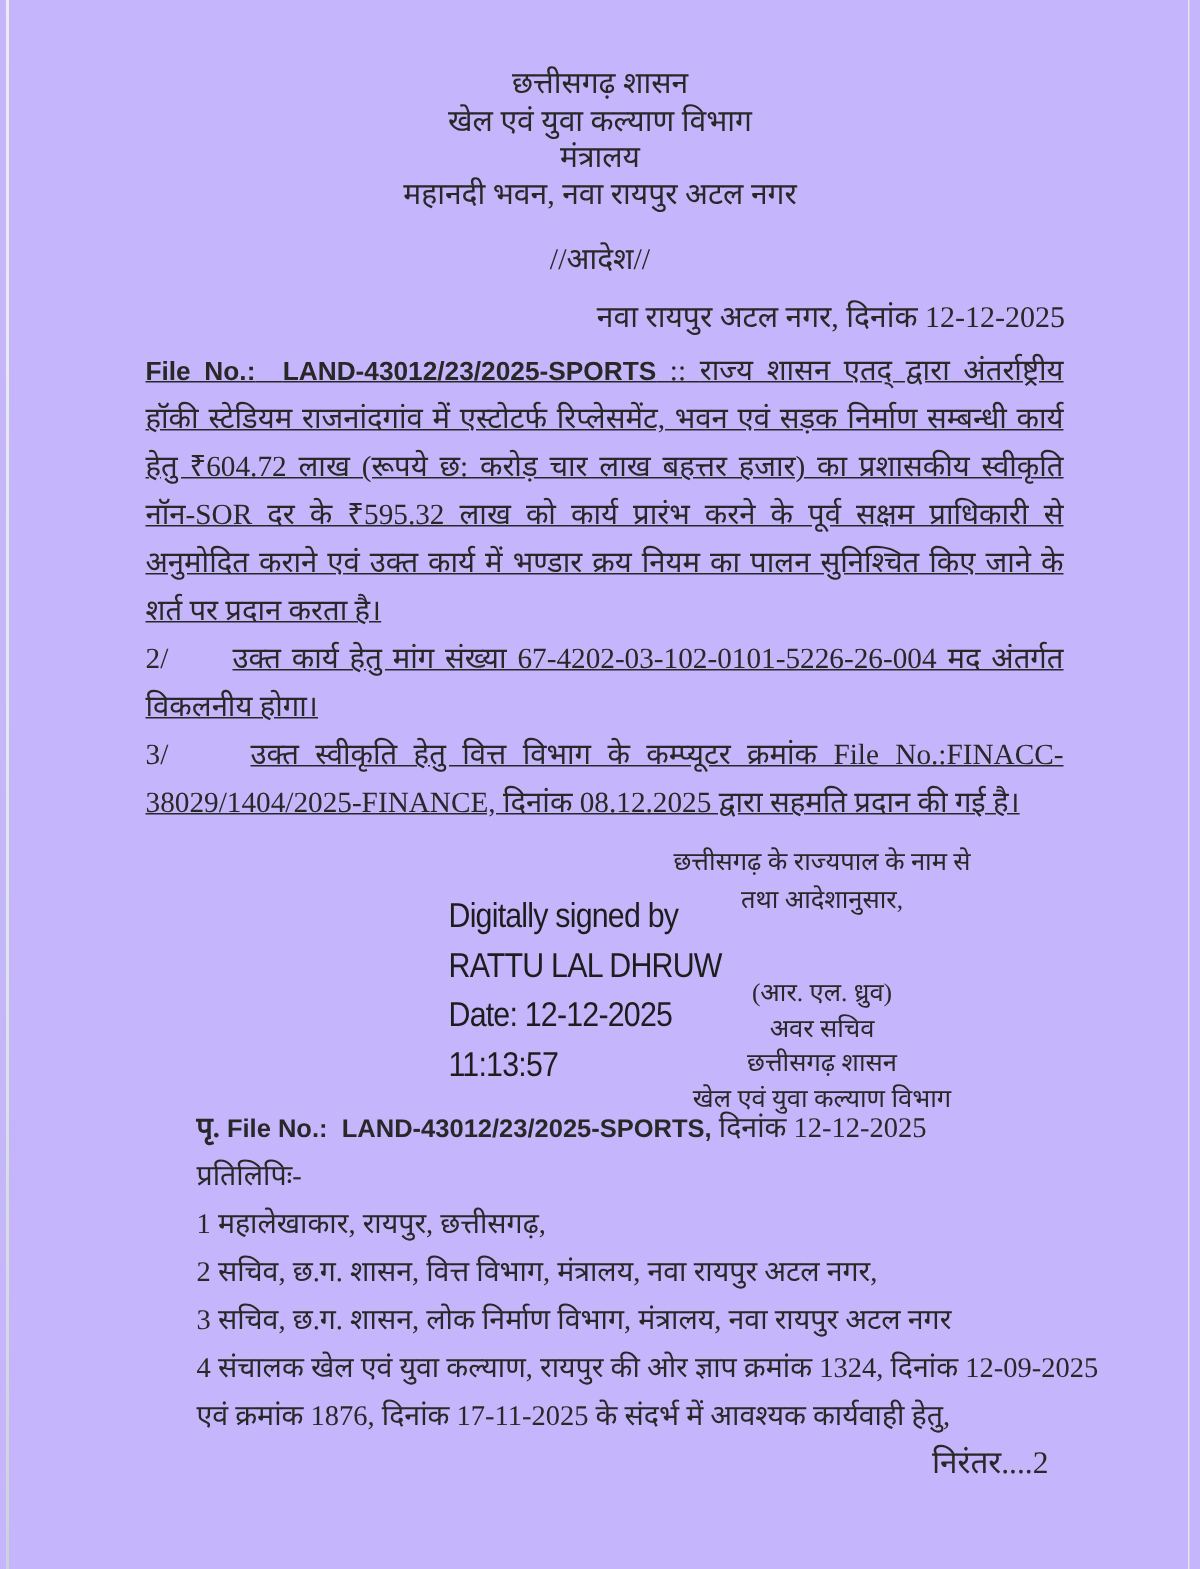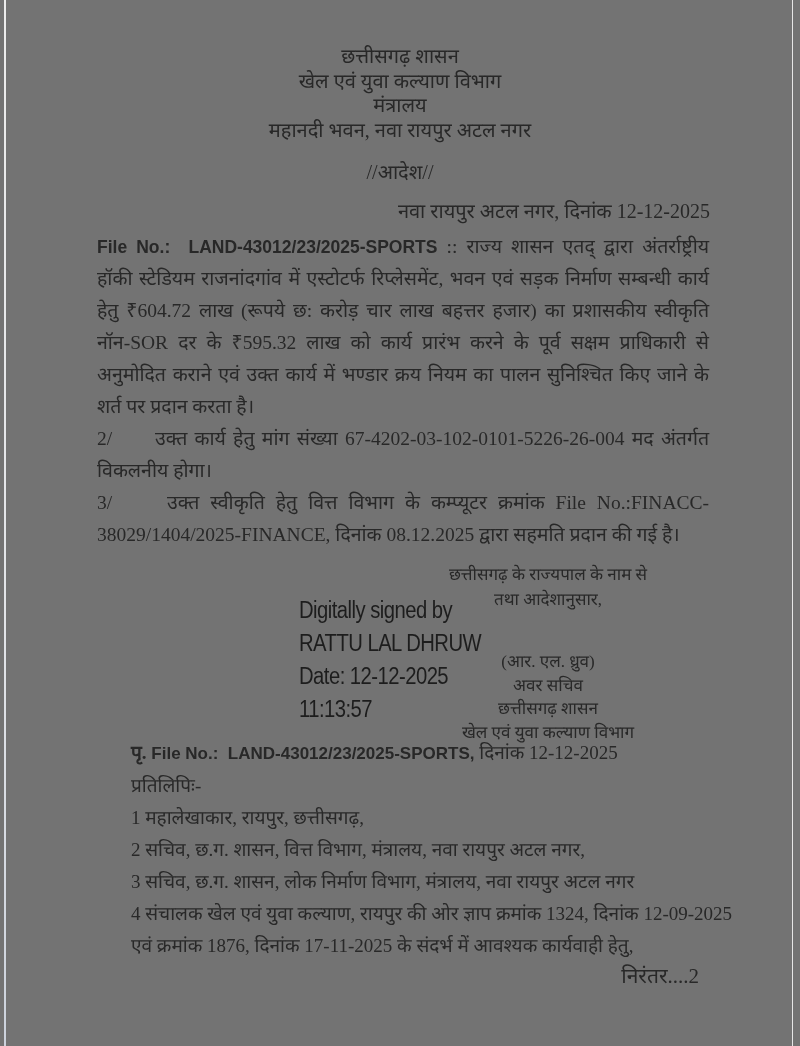--- a/index.html
+++ b/index.html
@@ -1,34 +1,34 @@
 <!DOCTYPE html>
 <html lang="hi"><head>
 <meta charset="utf-8">
 <title>आदेश</title>
 <style>
   html,body { margin:0; padding:0; background:#ffffff; }
   .page {
     position:relative; width:800px; height:1046px;
-    background:#737373; overflow:hidden;
+    background:#c4b5fd; overflow:hidden;
     font-family:"Liberation Serif", serif;
     color:#282828;
   }
   .edge { position:absolute; top:0; height:100%; }
   .edge-left  { left:4px;  width:2px; background:linear-gradient(180deg,#ececec 0%,#e2e4e8 60%,#ccd2dc 100%); }
   .edge-right { right:7px; width:1px; background:#e6e6e6; }
 
   .header { position:absolute; top:44px; left:0; width:100%; text-align:center;
             font-size:20px; line-height:24.5px; }
   .order-title { position:absolute; top:158px; left:0; width:100%; text-align:center; font-size:20px; }
   .place-date  { position:absolute; top:197px; right:90px; font-size:20px; }
 
   .body-text { position:absolute; top:231px; left:97px; width:612px;
                font-size:19.5px; line-height:32px; text-align:justify; }
-  .body-text p { margin:0; }
+  .body-text p { margin:0;text-decoration:underline; }
   .bold-sans { font-family:"Liberation Sans", sans-serif; font-weight:bold; font-size:17.5px; }
   .pnum  { display:inline-block; width:58px; }
   .pnum3 { width:70px; }
 
   .sig-digital { position:absolute; left:299px; top:594px; width:230px;
                  font-family:"Liberation Sans", sans-serif; font-size:23px; line-height:33px;
                  color:#1d1d1d; letter-spacing:-0.6px; white-space:nowrap;
                  transform:scaleX(0.88); transform-origin:0 0; }
   .sig-right { position:absolute; left:420px; top:562px; width:256px; text-align:center;
                font-size:17px; line-height:25px; }

